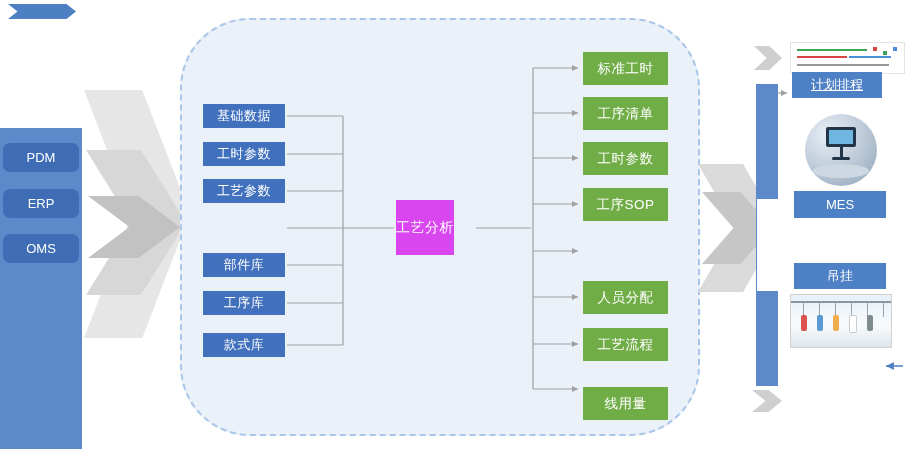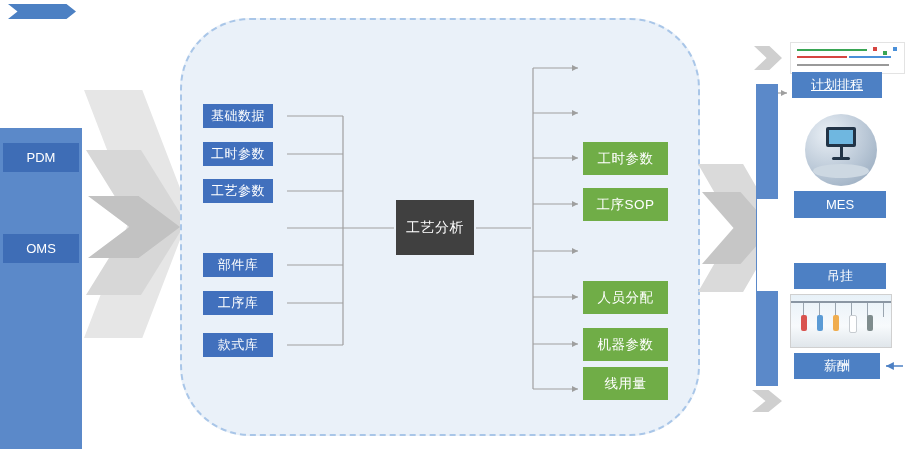--- a/index.html
+++ b/index.html
@@ -4,26 +4,26 @@
 <style>
   html,body{margin:0;padding:0;background:#fff;}
   .stage{position:relative;width:905px;height:449px;background:#fff;overflow:hidden;
          font-family:"Liberation Sans",sans-serif;}
   .abs{position:absolute;}
   .box{position:absolute;display:flex;align-items:center;justify-content:center;
        color:#fff;font-size:13px;letter-spacing:.5px;z-index:4;}
   
   .left-rail{position:absolute;left:0;top:128px;width:82px;height:321px;background:#5b89c9;z-index:1;}
   .left-item{position:absolute;left:3px;width:76px;height:29px;background:#3e6db6;
-             display:flex;align-items:center;justify-content:center;color:#fff;font-size:13px;z-index:4;}
+             display:flex;align-items:center;justify-content:center;color:#fff;font-size:13px;z-index:4;border-radius:7px;}
   
   .panel{position:absolute;left:180px;top:18px;width:520px;height:418px;background:#eaf1f9;
          border:2px dashed #a9c6e8;border-radius:70px;box-sizing:border-box;z-index:1;}
-  .input-box{width:70px;height:24px;background:#4170bd;left:203px;}
-  .process-box{width:78px;height:55px;background:#404040;left:396px;top:200px;font-size:14px;}
+  .input-box{width:82px;height:24px;background:#4170bd;left:203px;}
+  .process-box{width:58px;height:55px;background:#d946ef;left:396px;top:200px;font-size:14px;}
   .green-box{width:85px;height:33px;background:#70ad47;left:583px;font-size:13.5px;}
   
   .right-rail{position:absolute;left:756px;top:84px;width:22px;height:302px;background:#5b89c9;z-index:1;}
   .right-item{position:absolute;left:794px;width:92px;height:26px;background:#4d80c4;
               display:flex;align-items:center;justify-content:center;color:#fff;font-size:13px;z-index:4;}
   .white-block{position:absolute;left:757px;top:199px;width:80px;height:92px;background:#fff;z-index:2;}
   
   .chev{position:absolute;clip-path:polygon(0 0,55% 0,100% 50%,55% 100%,0 100%,45% 50%);z-index:1;}
   .ribbon{position:absolute;left:8px;top:4px;width:68px;height:15px;background:#4c80c3;
           clip-path:polygon(0 0,86% 0,100% 50%,86% 100%,0 100%,14% 50%);z-index:4;}
@@ -49,20 +49,21 @@
 </style>
 </head>
 <body>
 
 <div class="stage">
 
   <div class="ribbon"></div>
 
   <div class="left-rail"></div>
   <div class="left-item" style="top:143px">PDM</div>
+  <div class="left-item" style="top:189px">ERP</div>
   <div class="left-item" style="top:234px">OMS</div>
 
   <div class="chev" style="left:84px;top:90px;width:106px;height:248px;background:#e6e6e6;"></div>
   <div class="chev" style="left:86px;top:150px;width:100px;height:145px;background:#d7d7d7;"></div>
   <div class="chev" style="left:88px;top:196px;width:92px;height:62px;background:#c2c2c2;"></div>
 
   <div class="panel"></div>
 
   <svg class="abs" width="905" height="449" style="left:0;top:0;z-index:2">
     <defs>
@@ -101,25 +102,27 @@
 
   <div class="box input-box" style="top:104px">基础数据</div>
   <div class="box input-box" style="top:142px">工时参数</div>
   <div class="box input-box" style="top:179px">工艺参数</div>
   <div class="box input-box" style="top:253px">部件库</div>
   <div class="box input-box" style="top:291px">工序库</div>
   <div class="box input-box" style="top:333px">款式库</div>
 
   <div class="box process-box">工艺分析</div>
 
+  <div class="box green-box" style="top:52px">标准工时</div>
+  <div class="box green-box" style="top:97px">工序清单</div>
   <div class="box green-box" style="top:142px">工时参数</div>
   <div class="box green-box" style="top:188px">工序SOP</div>
   <div class="box green-box" style="top:281px">人员分配</div>
-  <div class="box green-box" style="top:328px">机器参数</div>
-  <div class="box green-box" style="top:367px">线用量</div>
+  <div class="box green-box" style="top:328px">工艺流程</div>
+  <div class="box green-box" style="top:387px">线用量</div>
 
   <div class="chev" style="left:698px;top:164px;width:82px;height:128px;background:#dadada;"></div>
   <div class="chev" style="left:702px;top:192px;width:70px;height:72px;background:#c6c6c6;"></div>
 
   <div class="right-rail"></div>
   <div class="chev" style="left:754px;top:46px;width:28px;height:24px;background:#cfcfcf;z-index:2;"></div>
   <div class="chev" style="left:752px;top:390px;width:30px;height:22px;background:#cfcfcf;z-index:2;"></div>
   <div class="white-block"></div>
 
   <div class="schematic">
@@ -137,21 +140,20 @@
     <div class="monitor">
         <div class="monitor-screen"></div>
       </div>
     <div class="monitor-stand"></div>
     <div class="monitor-base"></div>
   </div>
 
   <div class="right-item" style="top:72px;left:792px;width:90px;text-decoration:underline;">计划排程</div>
   <div class="right-item" style="top:191px;height:27px;">MES</div>
   <div class="right-item" style="top:263px;">吊挂</div>
-  <div class="right-item" style="top:353px;width:86px;">薪酬</div>
 
   <div class="line-photo">
     <i class="rail-bar"></i>
     <i class="hanger" style="left:12px;"></i>
     <i class="hanger" style="left:28px;"></i>
     <i class="hanger" style="left:44px;"></i>
     <i class="hanger" style="left:60px;"></i>
     <i class="hanger" style="left:76px;"></i>
     <i class="hanger" style="left:92px;"></i>
     <i class="garment" style="left:10px;background:#d9534f;"></i>

